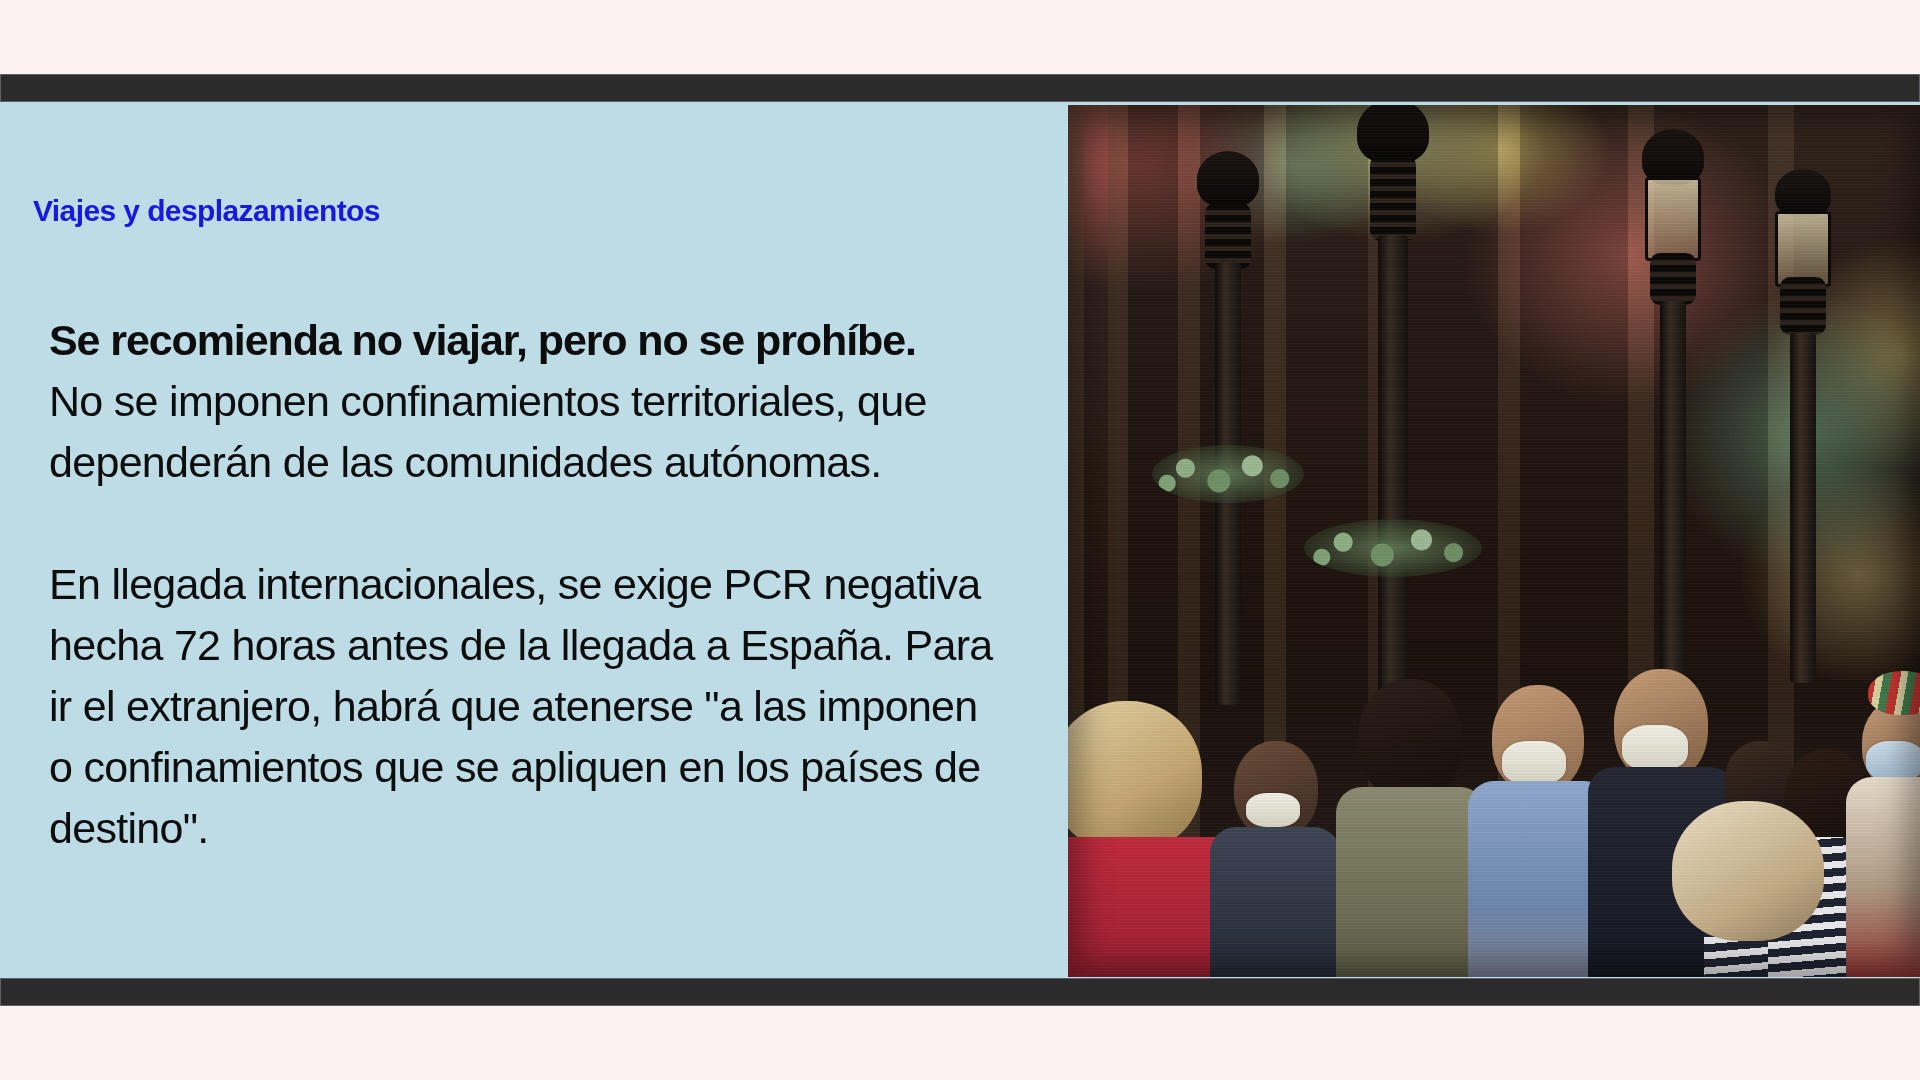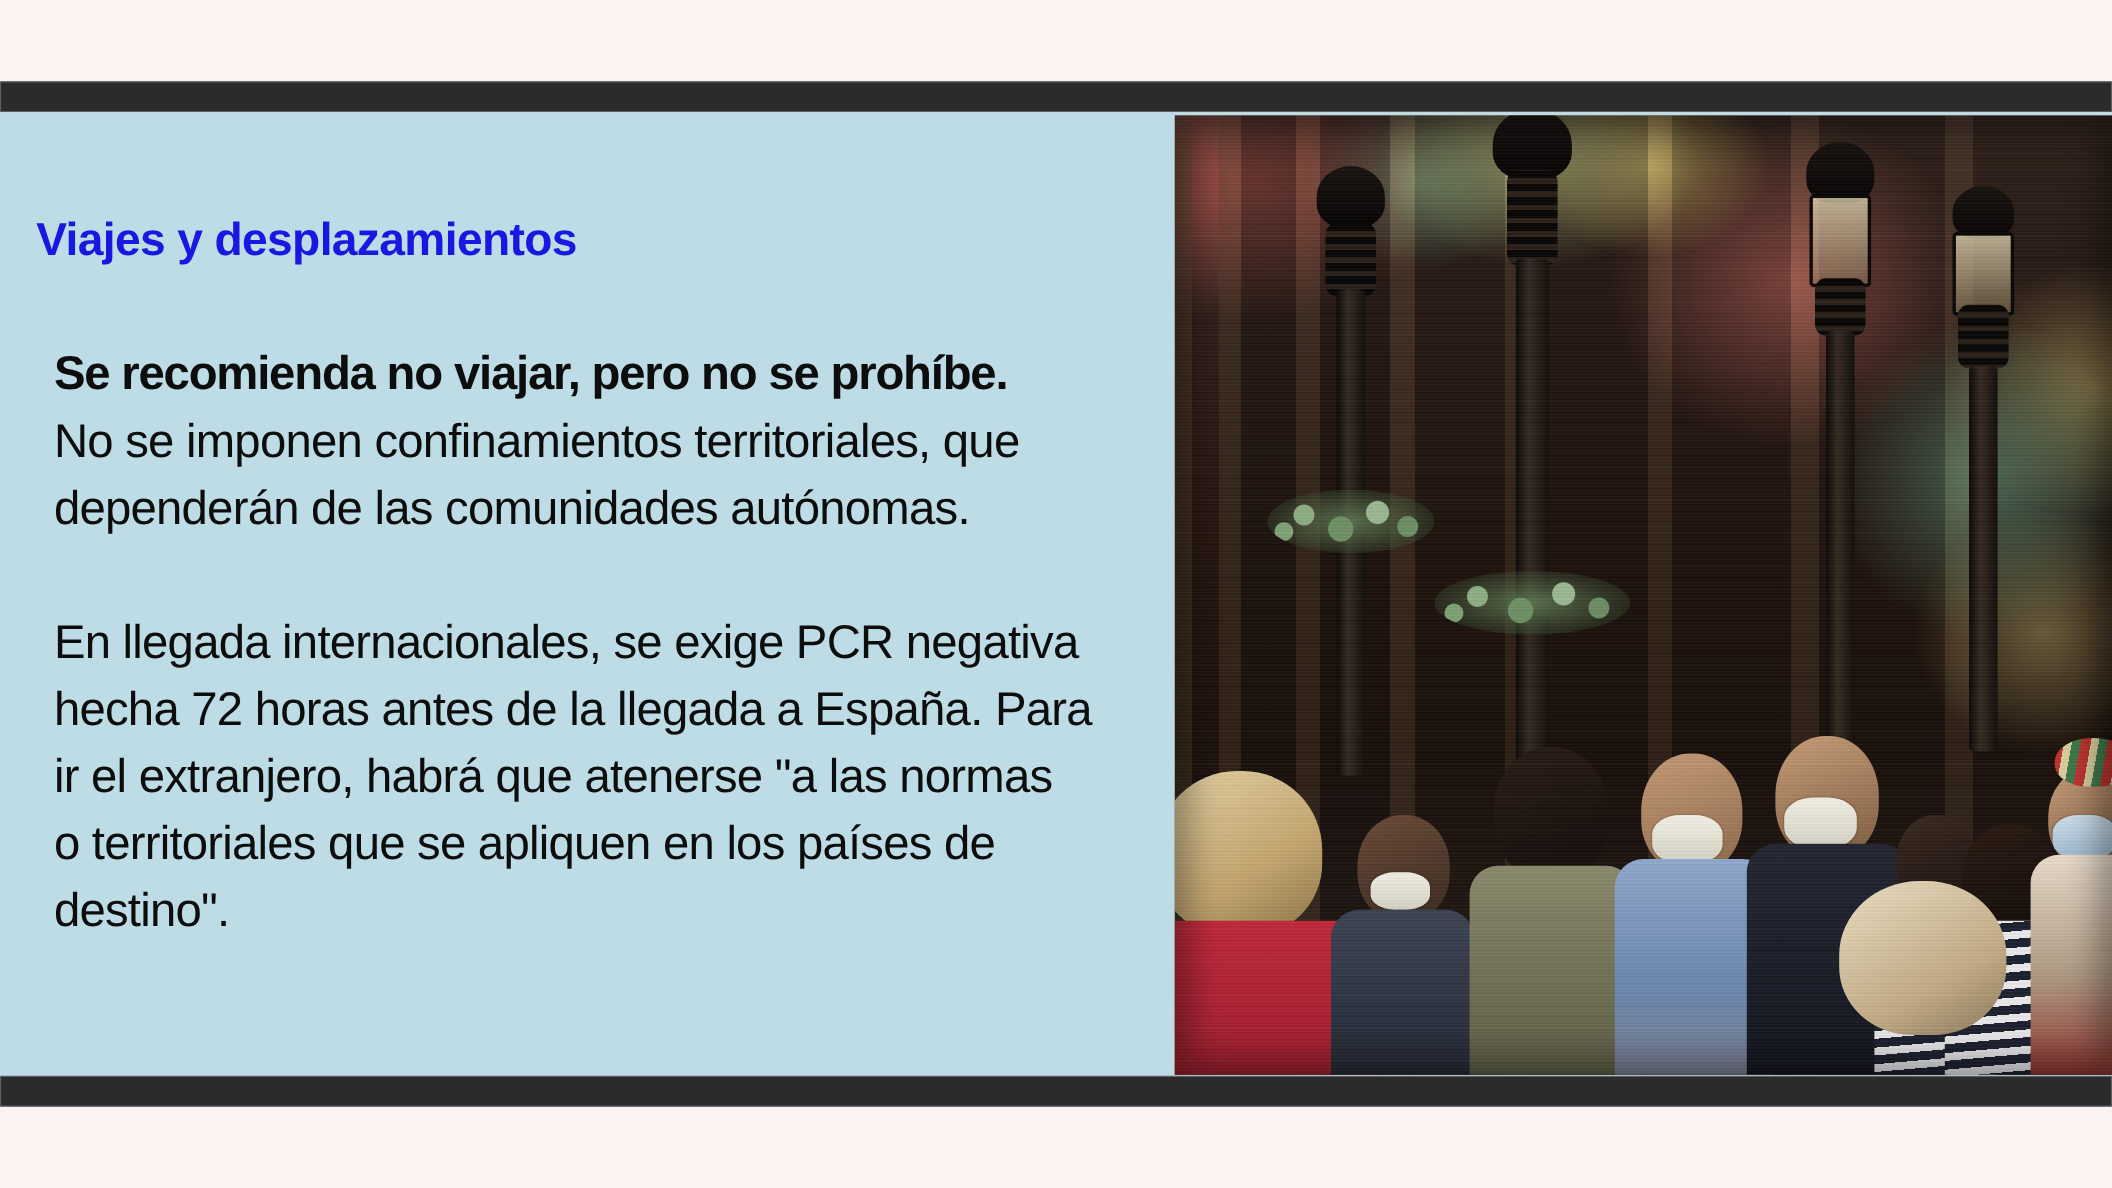--- a/index.html
+++ b/index.html
@@ -47,21 +47,21 @@
     left: 33px;
     top: 0;
     width: 1030px;
     height: 876px;
   }
 
   #headline {
     position: absolute;
     left: 0;
     top: 92px;
-    font-size: 42px;
+    font-size: 30px;
     font-weight: 700;
     letter-spacing: -0.6px;
     color: #1a17e0;
     white-space: nowrap;
   }
 
   .para {
     position: absolute;
     left: 16px;
     width: 1030px;
@@ -244,22 +244,22 @@
 
       <div class="para" id="para-1">
         <span class="line bold">Se recomienda no viajar, pero no se prohíbe.</span>
         <span class="line">No se imponen confinamientos territoriales, que</span>
         <span class="line">dependerán de las comunidades autónomas.</span>
       </div>
 
       <div class="para" id="para-2">
         <span class="line">En llegada internacionales, se exige PCR negativa</span>
         <span class="line">hecha 72 horas antes de la llegada a España. Para</span>
-        <span class="line">ir el extranjero, habrá que atenerse "a las normas</span>
-        <span class="line">o territoriales que se apliquen en los países de</span>
+        <span class="line">ir el extranjero, habrá que atenerse "a las imponen</span>
+        <span class="line">o confinamientos que se apliquen en los países de</span>
         <span class="line">destino".</span>
       </div>
 
     </div>
 
     <div id="photo">
       <div id="photo-inner"></div>
       <div id="photo-stripes"></div>
 
       <div class="lamp" style="left:80px; top:40px; width:160px; height:560px;">

